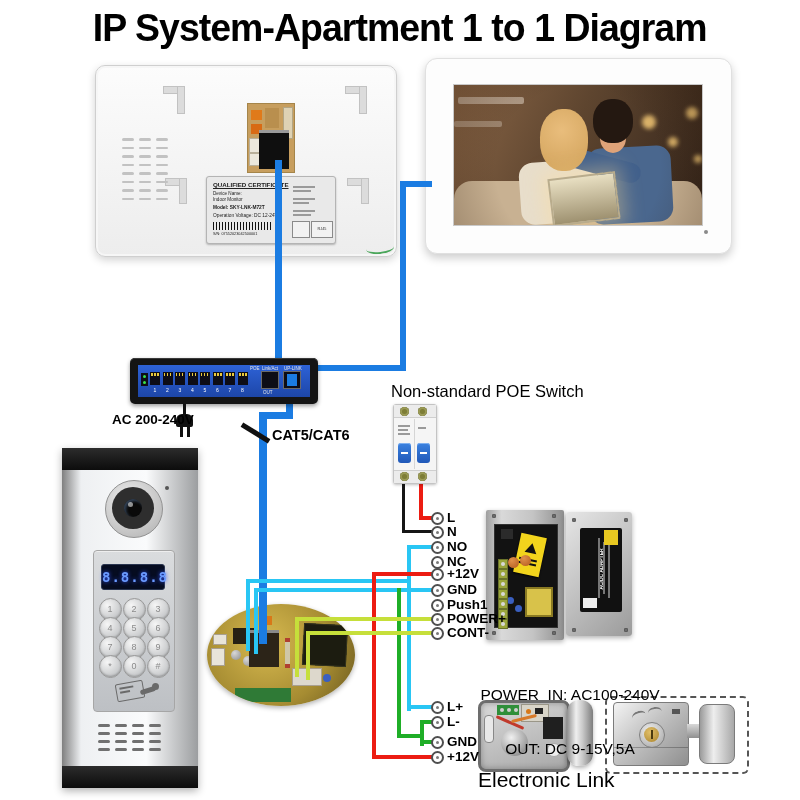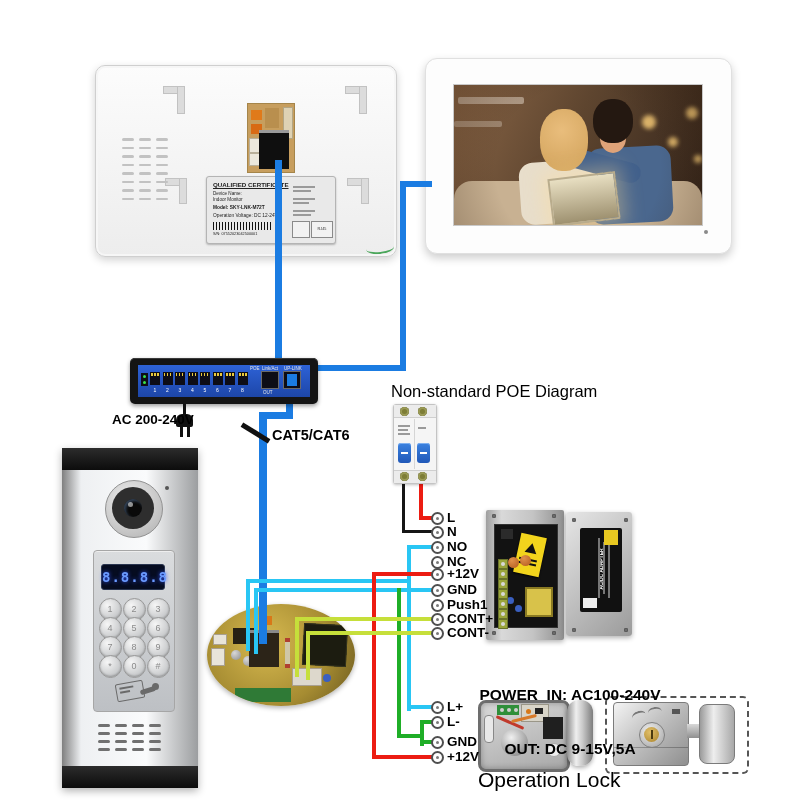--- a/index.html
+++ b/index.html
@@ -98,20 +98,21 @@
           background:linear-gradient(90deg,#9a9a9a,#eeeeee 40%,#a8a8a8);}
   .lbar{left:687px;top:724px;width:12px;height:14px;background:linear-gradient(180deg,#d8d8d8,#909090);z-index:5;}
   
   .ann{z-index:7;white-space:pre;}
 </style>
 </head>
 <body>
 
 <div class="canvas">
 
+  <div class="abs title"><span>IP System-Apartment 1 to 1 Diagram</span></div>
 
   <div class="abs mback"></div>
   <div class="abs screw" style="left:109px;top:80px;"></div>
   <div class="abs screw" style="left:377px;top:80px;"></div>
   <div class="abs screw" style="left:109px;top:236px;"></div>
   <div class="abs screw" style="left:377px;top:236px;"></div>
   <div class="abs hookH" style="left:163px;top:86px;width:20px;z-index:3;"></div>
   <div class="abs hookV" style="left:177px;top:86px;height:26px;z-index:3;"></div>
   <div class="abs hookH" style="left:345px;top:86px;width:20px;z-index:3;"></div>
   <div class="abs hookV" style="left:359px;top:86px;height:26px;z-index:3;"></div>
@@ -281,21 +282,21 @@
   <div class="abs mlab" style="left:263px;top:390px;">OUT</div>
 
   <div class="abs" style="left:183px;top:404px;width:3px;height:11px;background:#111;z-index:5;"></div>
   <div class="abs" style="left:176px;top:414px;width:17px;height:13px;background:#111;border-radius:6px 6px 2px 2px;z-index:5;"></div>
   <div class="abs" style="left:180px;top:427px;width:3px;height:10px;background:#111;z-index:5;"></div>
   <div class="abs" style="left:187px;top:427px;width:3px;height:10px;background:#111;z-index:5;"></div>
 
   <div class="abs ann" style="left:112px;top:412px;font-size:13.5px;font-weight:600;">AC 200-240V</div>
   <div class="abs" style="left:253px;top:417px;width:5px;height:32px;background:#111;transform:rotate(-58deg);z-index:7;"></div>
   <div class="abs ann" style="left:272px;top:427px;font-size:14.5px;font-weight:700;">CAT5/CAT6</div>
-  <div class="abs ann" style="left:391px;top:382px;font-size:16.5px;">Non-standard POE Diagram</div>
+  <div class="abs ann" style="left:391px;top:382px;font-size:16.5px;">Non-standard POE Switch</div>
 
   <div class="abs breaker">
     <div style="position:absolute;left:0;top:0;width:100%;height:12px;background:#ececec;border-bottom:1px solid #cfcfcf;"></div>
     <div style="position:absolute;left:0;bottom:0;width:100%;height:12px;background:#ececec;border-top:1px solid #cfcfcf;"></div>
     <div class="bscrew" style="left:6px;top:2px;"></div>
     <div class="bscrew" style="left:24px;top:2px;"></div>
     <div class="bscrew" style="left:6px;top:67px;"></div>
     <div class="bscrew" style="left:24px;top:67px;"></div>
     <div style="position:absolute;left:20px;top:14px;width:1px;height:50px;background:#d5d5d5;"></div>
     <div class="bar2" style="left:4px;top:20px;width:12px;"></div>
@@ -355,21 +356,21 @@
   <div class="abs hole" style="left:624px;top:628px;z-index:6;"></div>
   <div class="abs alabel">
     <div style="position:absolute;left:-21px;top:38px;width:84px;transform:rotate(-90deg);color:#fff;font-size:5px;font-weight:700;text-align:center;white-space:nowrap;">AC/DC ADAPTER</div>
     <div class="bar2" style="left:18px;top:10px;width:1.5px;height:60px;background:#777;"></div>
     <div class="bar2" style="left:23px;top:14px;width:1.5px;height:52px;background:#777;"></div>
     <div class="bar2" style="left:28px;top:10px;width:1.5px;height:60px;background:#777;"></div>
     <div style="position:absolute;left:3px;top:70px;width:14px;height:10px;background:#eee;"></div>
   </div>
   <div class="abs" style="left:604px;top:530px;width:14px;height:15px;background:#e8c821;z-index:6;"></div>
 
-  <div class="abs ann" style="left:450px;top:650px;width:240px;text-align:center;font-size:15.5px;line-height:18px;font-weight:bold;">
+  <div class="abs ann" style="left:450px;top:650px;width:240px;text-align:center;font-size:15.5px;line-height:18px;">
     <div style="white-space:pre;">POWER  IN: AC100-240V</div>
     <div style="white-space:pre;">OUT: DC 9-15V,5A</div>
   </div>
 
   <div class="abs door"></div>
   <div class="abs cap" style="top:448px;"></div>
   <div class="abs cap" style="top:766px;"></div>
   <div class="abs" style="left:105px;top:480px;width:56px;height:56px;border-radius:50%;background:radial-gradient(circle at 40% 35%,#efefef,#aeaeae);border:1px solid #929292;z-index:2;"></div>
   <div class="abs" style="left:112px;top:487px;width:42px;height:42px;border-radius:50%;background:#2e2e2e;z-index:2;"></div>
   <div class="abs" style="left:124px;top:499px;width:18px;height:18px;border-radius:50%;background:#0a0a0a;box-shadow:inset 2px 2px 3px rgba(90,120,160,.5);z-index:2;"></div>
@@ -455,21 +456,21 @@
     <div style="position:absolute;left:18px;top:8px;width:14px;height:8px;border-top:2px solid #777;border-radius:50%;transform:rotate(-18deg);"></div>
     <div style="position:absolute;left:34px;top:4px;width:14px;height:8px;border-top:2px solid #777;border-radius:50%;transform:rotate(-8deg);"></div>
     <div style="position:absolute;left:58px;top:6px;width:8px;height:5px;background:#555;"></div>
     <div style="position:absolute;left:25px;top:19px;width:24px;height:24px;border-radius:50%;background:radial-gradient(circle at 40% 35%,#f2f2f2,#9f9f9f);border:1px solid #808080;"></div>
     <div style="position:absolute;left:30px;top:24px;width:15px;height:15px;border-radius:50%;background:radial-gradient(circle at 40% 35%,#e2c06a,#a9832c);">
       <div style="position:absolute;left:6.5px;top:3px;width:2px;height:9px;background:#4a3a10;"></div>
     </div>
   </div>
   <div class="abs lbar"></div>
   <div class="abs keeper"></div>
-  <div class="abs ann" style="left:478px;top:768px;font-size:21px;">Operation Lock</div>
+  <div class="abs ann" style="left:478px;top:768px;font-size:21px;">Electronic Link</div>
 
   <div id="terminals">
       <div class="tcirc" style="left: 431px; top: 512px;">
         <i></i>
       </div>
       <div class="tlab" style="left: 447px; top: 510px;">L</div>
       <div class="tcirc" style="left: 431px; top: 526px;">
         <i></i>
       </div>
       <div class="tlab" style="left: 447px; top: 524px;">N</div>
@@ -489,21 +490,21 @@
         <i></i>
       </div>
       <div class="tlab" style="left: 447px; top: 582px;">GND</div>
       <div class="tcirc" style="left: 431px; top: 599px;">
         <i></i>
       </div>
       <div class="tlab" style="left: 447px; top: 597px;">Push1</div>
       <div class="tcirc" style="left: 431px; top: 613px;">
         <i></i>
       </div>
-      <div class="tlab" style="left: 447px; top: 611px;">CONT+</div>
+      <div class="tlab" style="left: 447px; top: 611px;">POWER+</div>
       <div class="tcirc" style="left: 431px; top: 627px;">
         <i></i>
       </div>
       <div class="tlab" style="left: 447px; top: 625px;">CONT-</div>
       <div class="tcirc" style="left: 431px; top: 701px;">
         <i></i>
       </div>
       <div class="tlab" style="left: 447px; top: 699px;">L+</div>
       <div class="tcirc" style="left: 431px; top: 716px;">
         <i></i>

